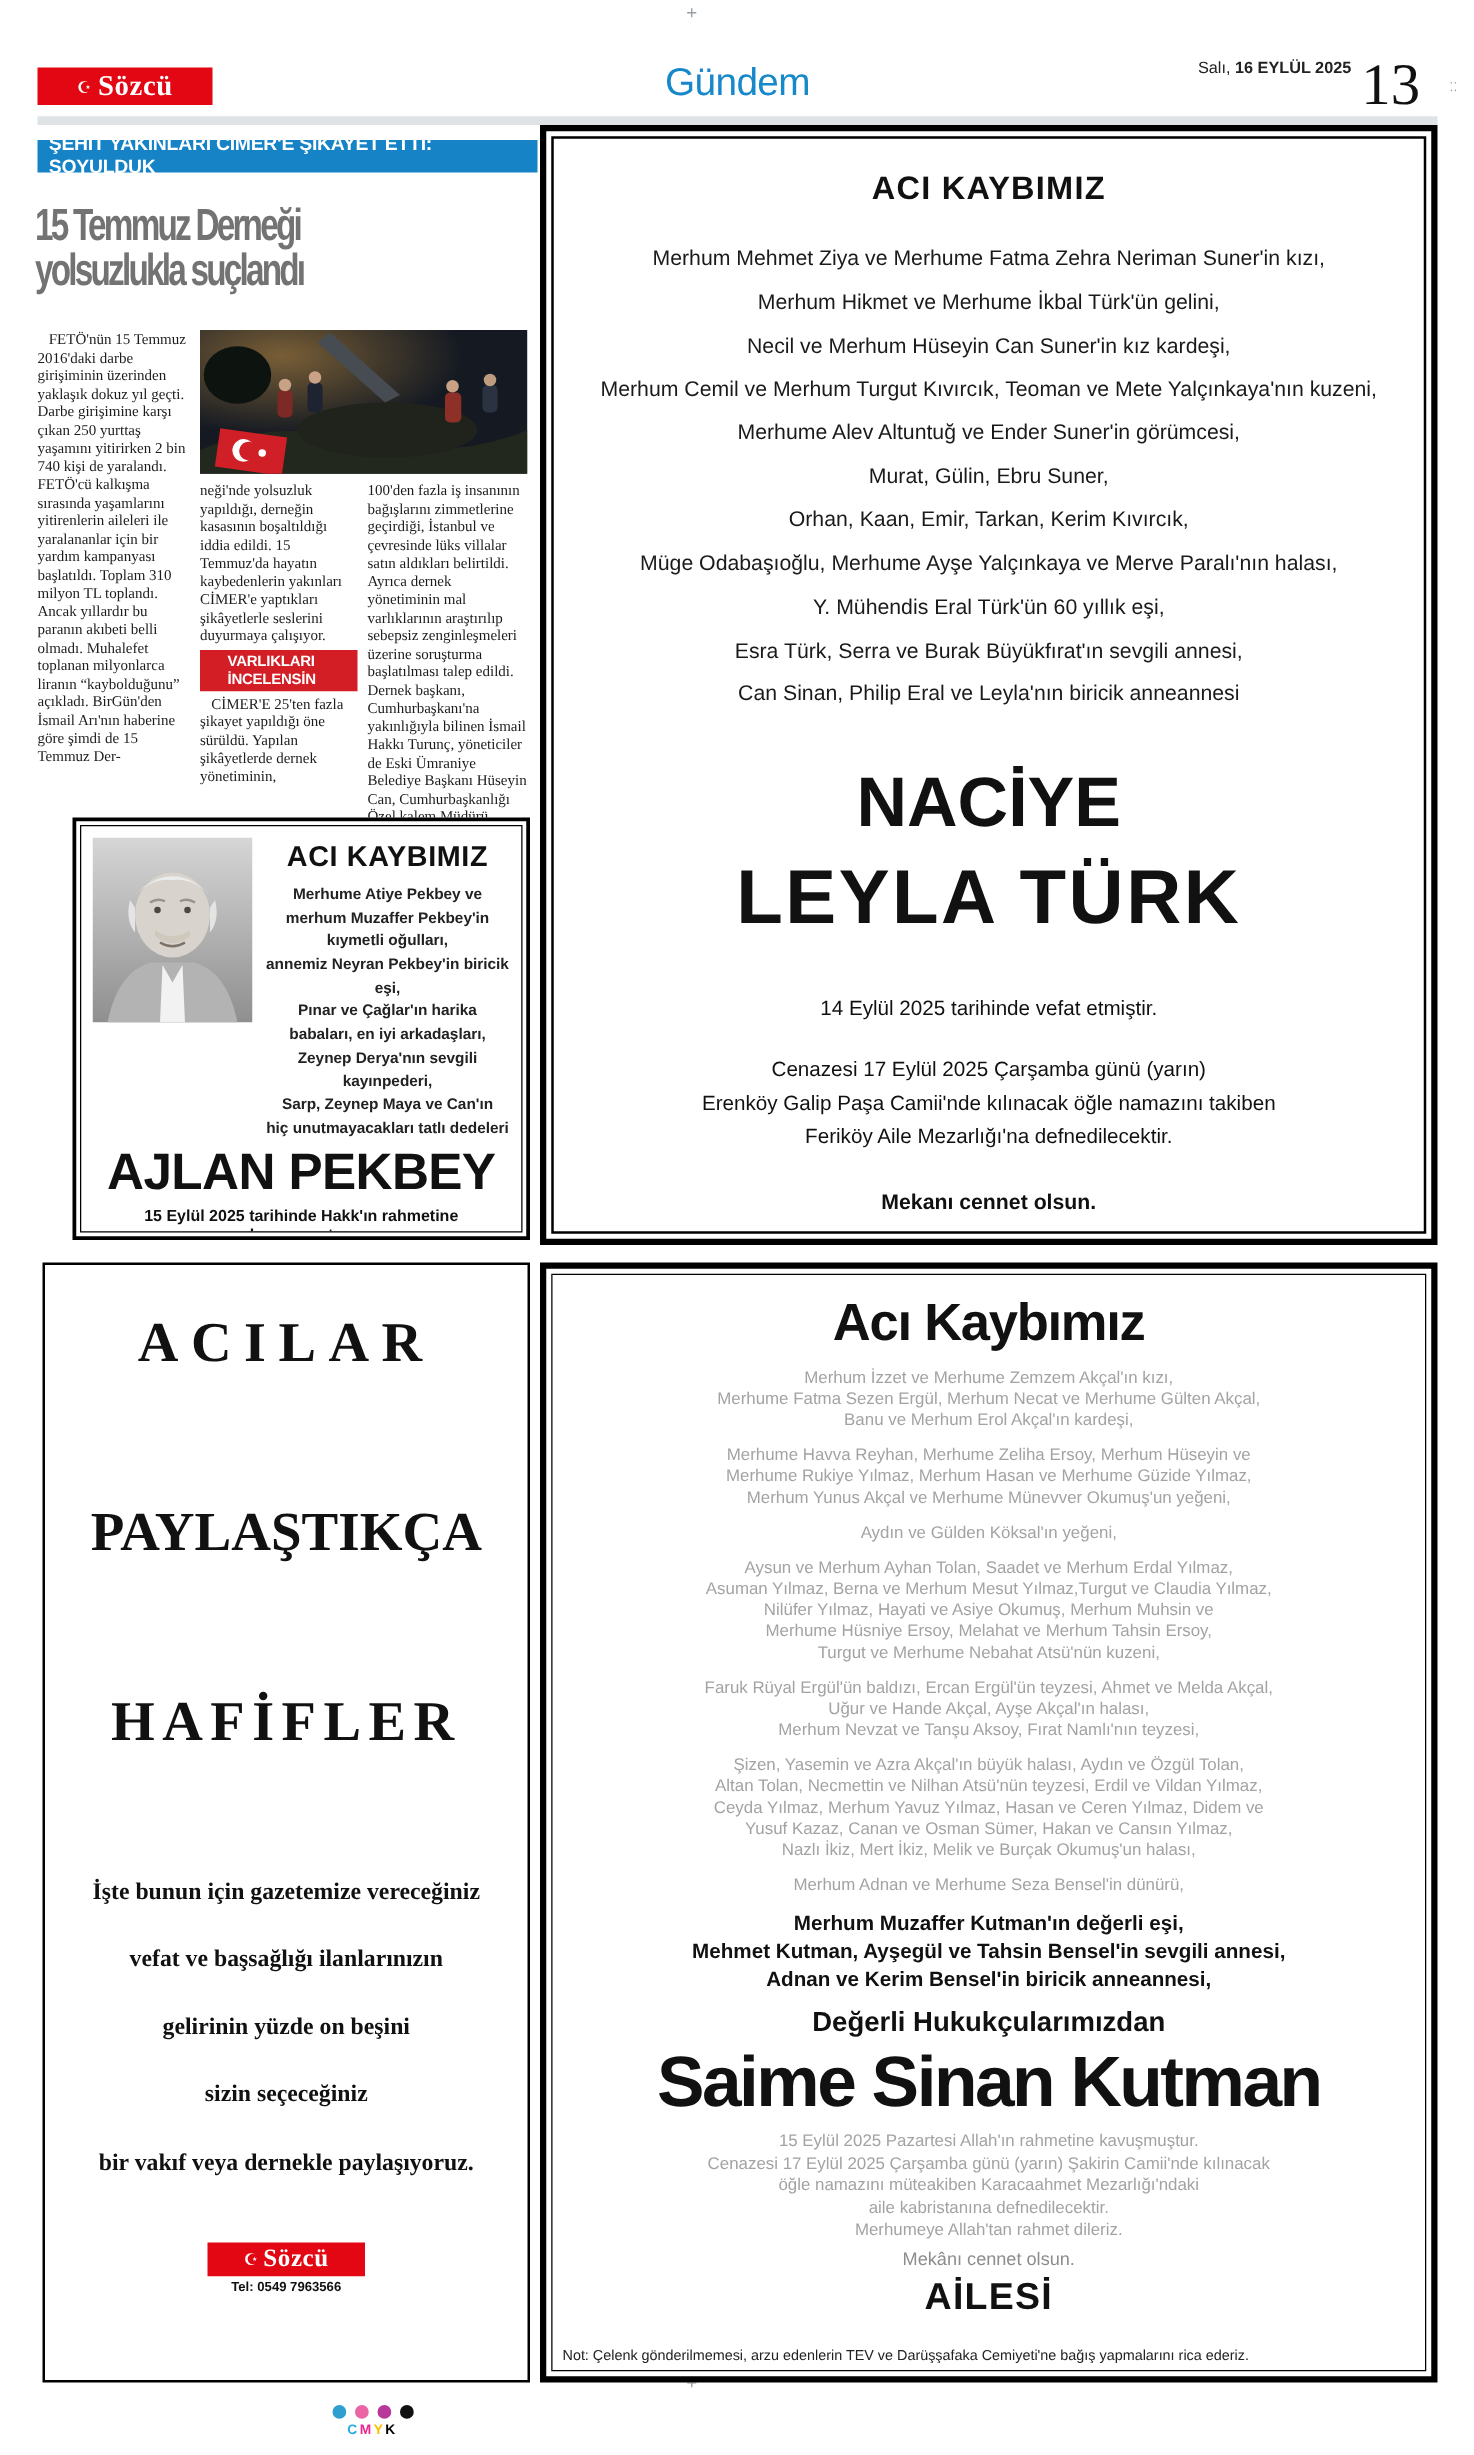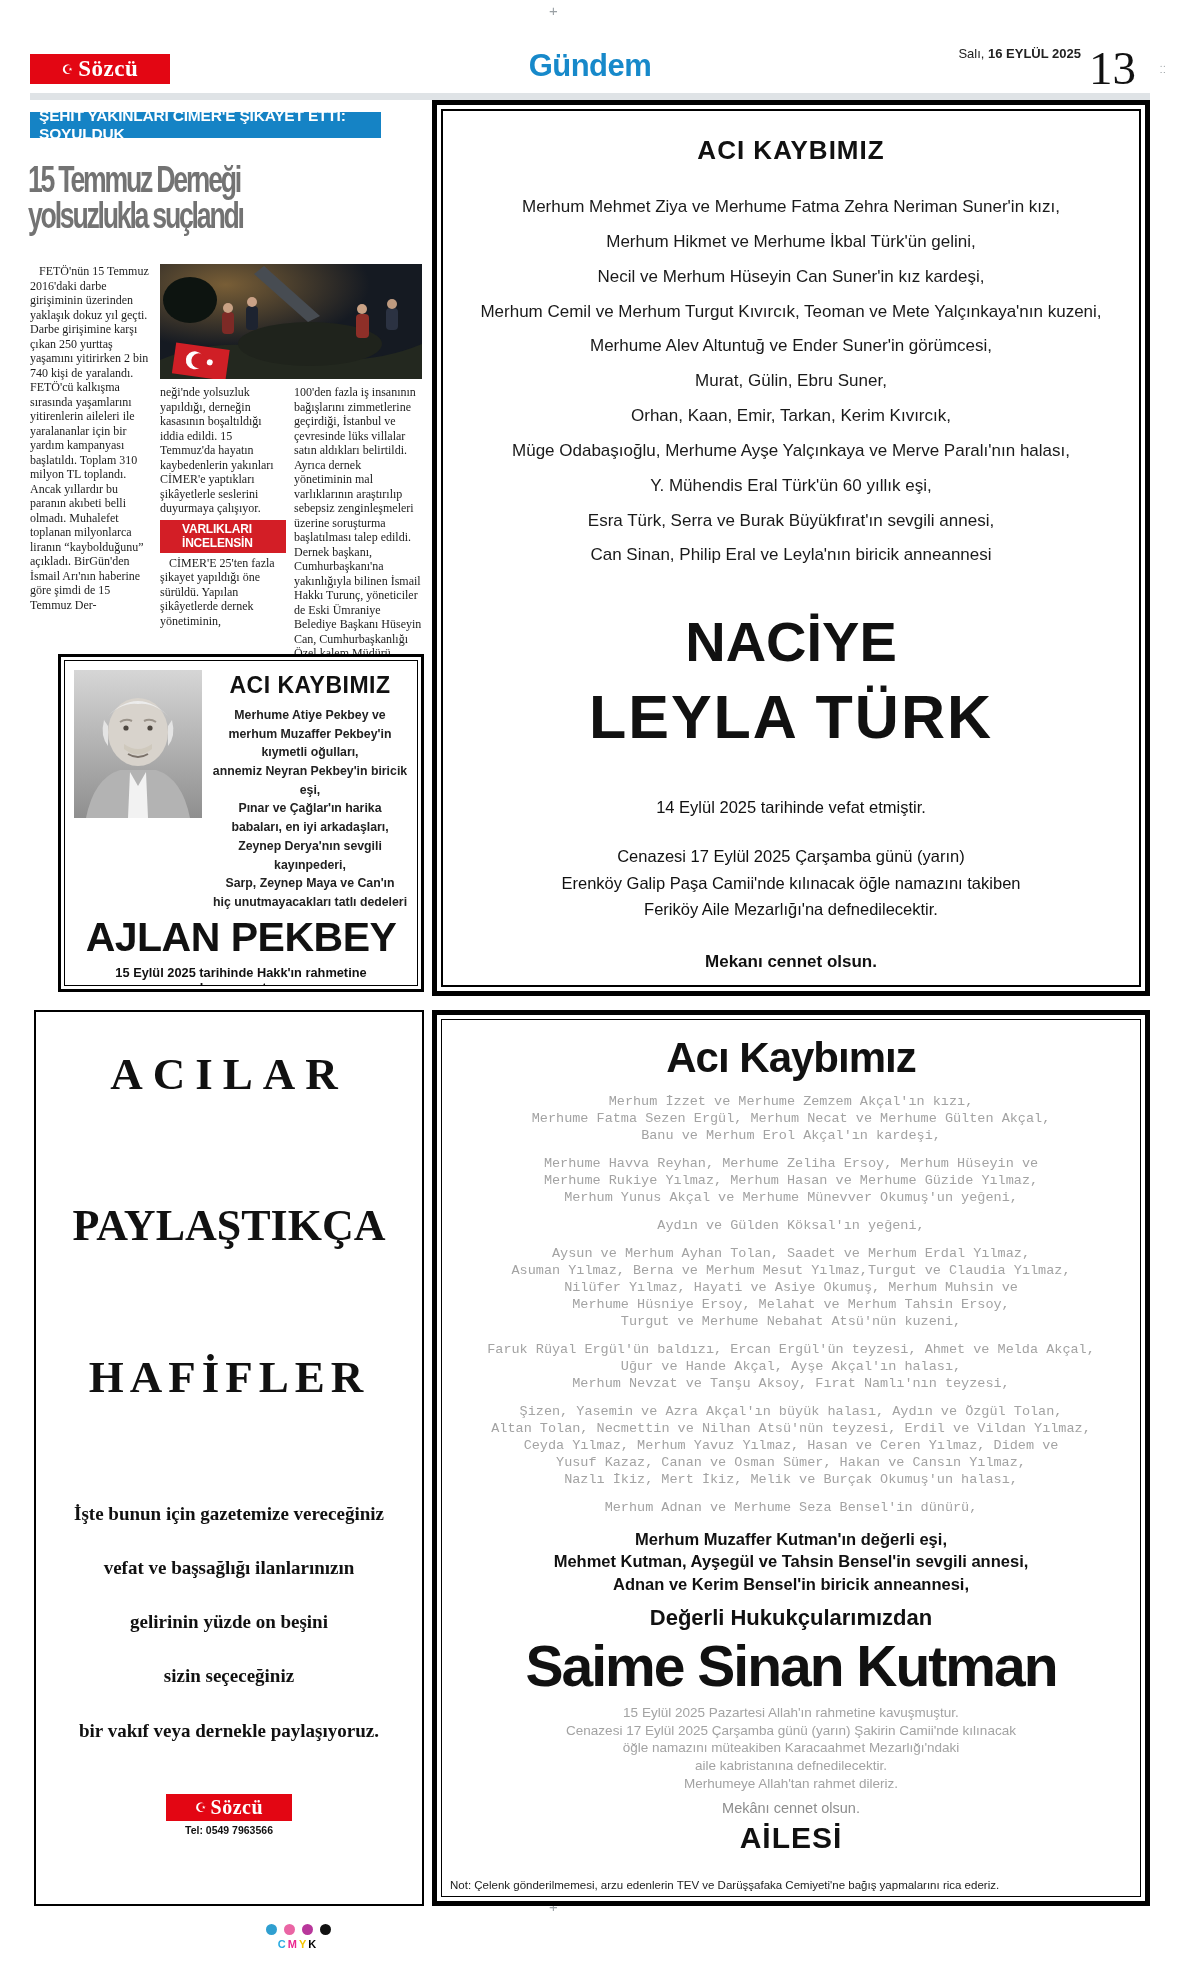--- a/index.html
+++ b/index.html
@@ -13,30 +13,30 @@
   .reg-bottom{left:549px;top:1898px;}
   .reg-right{left:1160px;top:62px;font-size:10px;letter-spacing:1px;}
 
   
   .masthead{position:absolute;left:30px;top:46px;width:1120px;height:46px;}
   .logo{position:absolute;left:0;top:8px;width:140px;height:30px;background:#e30613;
         display:flex;align-items:center;justify-content:center;gap:5px;}
   .logo-emblem{color:#fff;font-size:13px;line-height:1;}
   .logo-text{color:#fff;font-family:"Liberation Serif",serif;font-weight:bold;font-size:23px;letter-spacing:.5px;}
   .section-title{position:absolute;left:0;right:0;top:2px;text-align:center;color:#1789ca;
-        font-size:31px;font-weight:bold;letter-spacing:-.5px;}
+        font-size:31px;font-weight:normal;letter-spacing:-.5px;}
   .date-page{position:absolute;right:14px;top:0;display:flex;gap:8px;}
   .date{font-size:13px;color:#222;padding-bottom:9px;}
   .date .d-day{font-weight:normal;}
   .date .d-rest{font-weight:bold;}
   .pageno{font-size:47px;font-family:"Liberation Serif",serif;line-height:.95;color:#111;}
   .header-rule{position:absolute;left:30px;top:93px;width:1120px;height:7px;background:#dfe3e6;}
 
   
-  .kicker{position:absolute;left:30px;top:112px;width:351px;height:26px;background:#1583c5;
+  .kicker{position:absolute;left:30px;top:112px;width:400px;height:26px;background:#1583c5;
         color:#fff;font-weight:bold;font-size:15.5px;display:flex;align-items:center;
         padding-left:9px;box-sizing:border-box;letter-spacing:-.2px;}
   .headline{position:absolute;left:28px;top:138px;width:400px;color:#737373;font-weight:bold;
         font-size:36px;line-height:.99;letter-spacing:-3px;}
   .headline .hl{display:inline-block;transform:scaleX(.74);transform-origin:left;white-space:nowrap;}
   .article-grid{position:absolute;left:30px;top:264px;width:392px;height:392px;overflow:hidden;
         display:grid;grid-template-columns:122px 126px 128px;column-gap:8px;grid-template-rows:121px auto;}
   .art-col{font-family:"Liberation Serif",serif;font-size:12px;line-height:1.21;color:#1c1c1c;margin:0;}
   .art-col p{margin:0;}
   .art-col1{grid-column:1;grid-row:1/3;text-indent:9px;}
@@ -84,21 +84,21 @@
   .ac-w3{margin-top:100px;font-size:45px;font-weight:bold;letter-spacing:6px;}
   .ac-body{margin-top:84px;font-size:19px;font-weight:bold;line-height:2.85;color:#111;}
   .ac-logo{margin-top:36px;display:inline-flex;align-items:center;justify-content:center;gap:4px;
         background:#e30613;width:126px;height:27px;}
   .ac-logo .logo-text{font-size:20px;}
   .ac-tel{font-family:"Liberation Sans",sans-serif;font-size:10.5px;font-weight:bold;margin-top:3px;}
 
   
   .ku-inner{position:absolute;inset:4px;border:1.5px solid #000;overflow:hidden;text-align:center;}
   .ku-title{margin-top:14px;font-size:42px;font-weight:bold;letter-spacing:-1px;}
-  .ku-gray{color:#a3a3a3;font-size:13.5px;line-height:1.26;margin-top:11px;font-family:Liberation Mono, monospace;}
+  .ku-gray{color:#a3a3a3;font-size:13.5px;line-height:1.26;margin-top:11px;}
   .ku-bold{margin-top:12px;font-size:16.5px;font-weight:bold;line-height:1.35;color:#111;}
   .ku-sub{margin-top:10px;font-size:22px;font-weight:bold;}
   .ku-name{margin-top:2px;font-size:57px;font-weight:bold;letter-spacing:-2px;}
   .ku-close{margin-top:5px;color:#a3a3a3;font-size:13.5px;line-height:1.32;}
   .ku-bless{margin-top:7px;color:#8d8d8d;font-size:14.5px;}
   .ku-family{margin-top:5px;font-size:30px;font-weight:bold;letter-spacing:1px;}
   .ku-note{position:absolute;left:8px;right:8px;bottom:5px;font-size:11.5px;color:#222;text-align:left;}
 
   
   .cmyk{position:absolute;left:248px;top:1924px;width:100px;text-align:center;}

